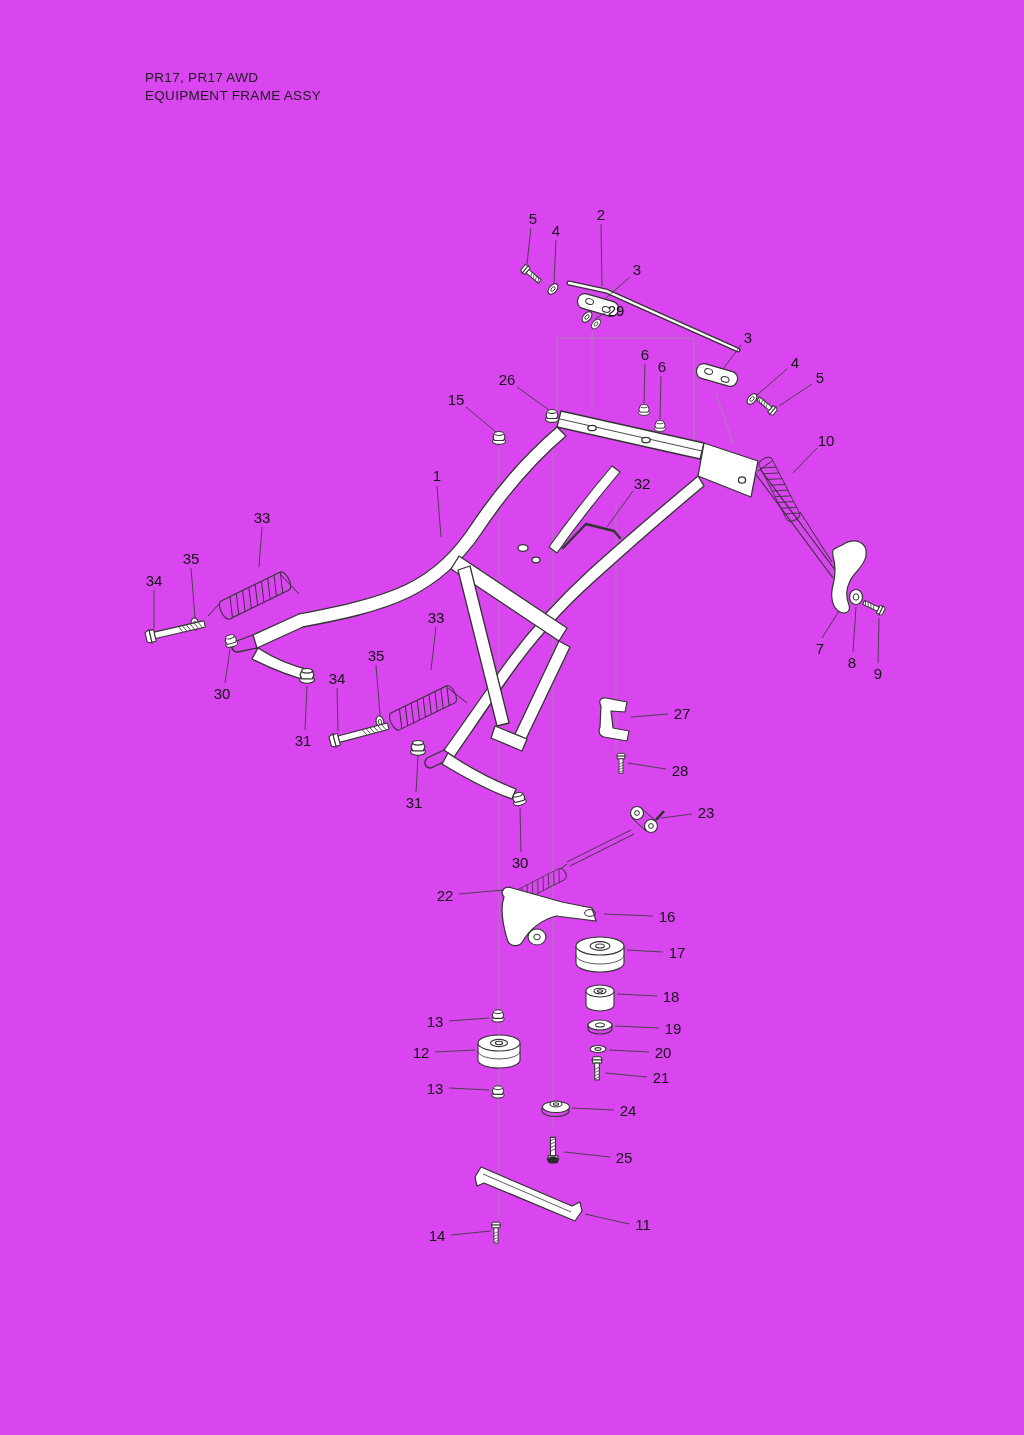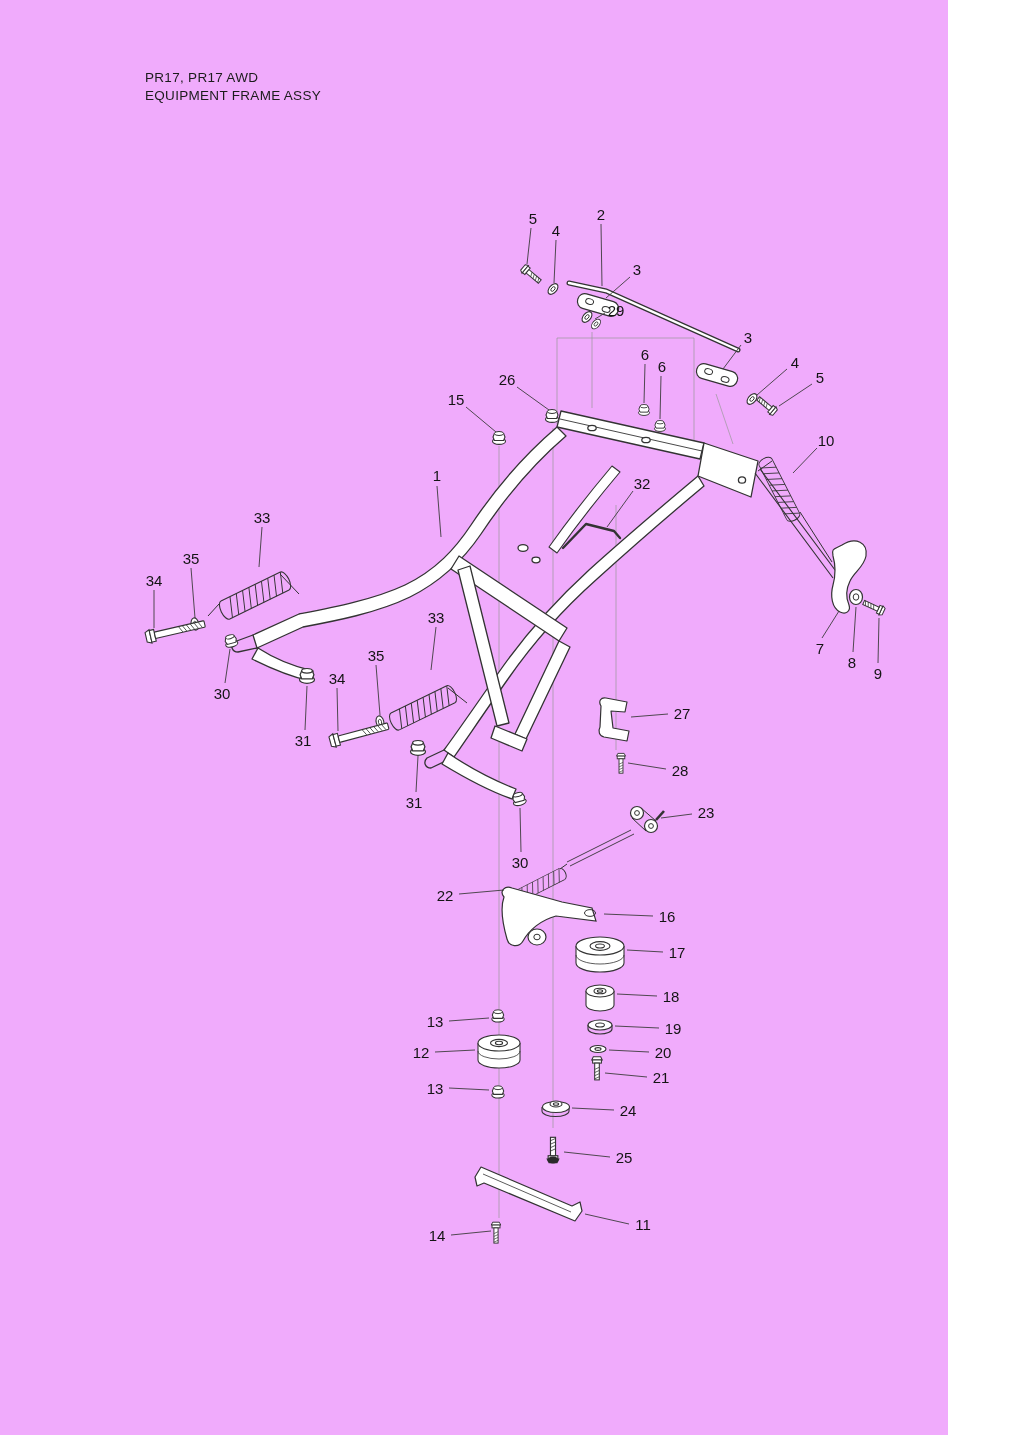--- a/index.html
+++ b/index.html
@@ -1,18 +1,18 @@
 <!DOCTYPE html>
 <html><head>
 <meta charset="utf-8">
 <title>PR17</title>
 <style>
   html,body{margin:0;padding:0;background:#fff;}
   body{width:1024px;height:1435px;font-family:"Liberation Sans",sans-serif;}
-  .page{position:relative;width:948px;height:1435px;background:#f0abfc;overflow:hidden;}
+  .page{position:relative;width:1024px;height:1435px;background:#d946ef;overflow:hidden;}
   .header{position:absolute;left:145px;top:69px;color:#1c1c1c;font-size:13.5px;line-height:1.3;letter-spacing:.3px;}
   .diagram-wrap{position:absolute;left:0;top:0;}
   svg .callout{font-family:"Liberation Sans",sans-serif;font-size:15px;fill:#141414;text-anchor:middle;dominant-baseline:central;}
   svg .leader{stroke:#3c3c3c;stroke-width:0.9;fill:none;}
 </style>
 </head>
 <body>
 
 <div class="page">
 

